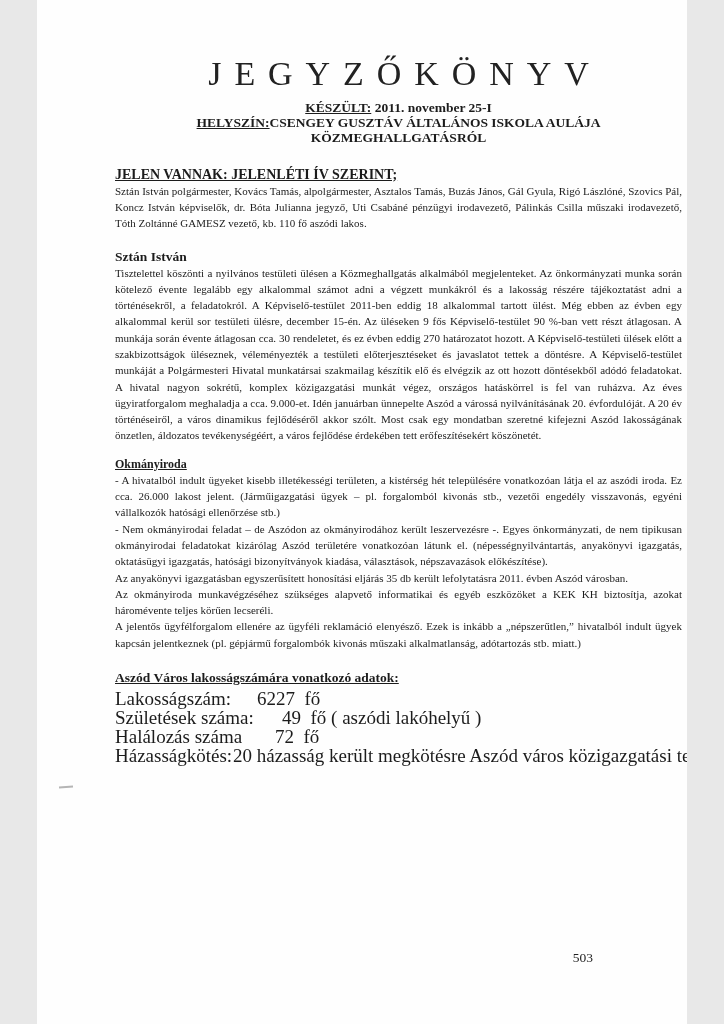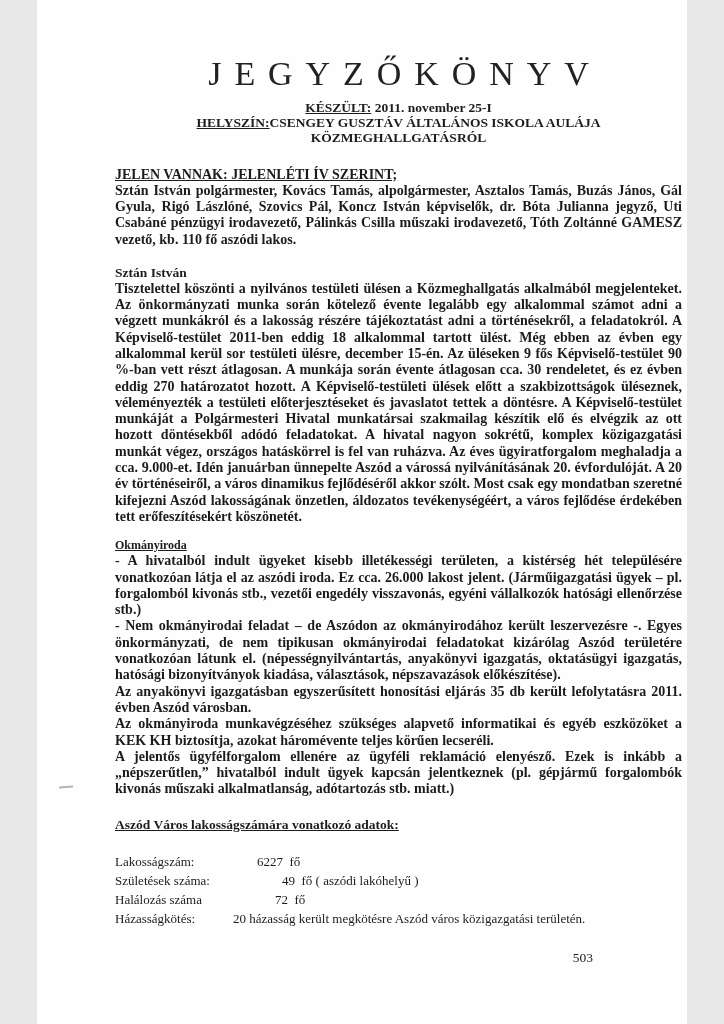--- a/index.html
+++ b/index.html
@@ -34,38 +34,37 @@
   }
   .u{text-decoration:underline;}
   .sec-heading{
     font-weight:bold;
     font-size:14px;
     text-decoration:underline;
     margin:0;
   }
   .attendance-heading{margin-top:21px;}
   .body-text{
-    font-size:14px;
+    font-size:11px;
     line-height:16.3px;
     text-align:justify;
     margin:0;
-    font-weight:bold;
   }
   .speaker-name{
     font-weight:bold;
     font-size:13.5px;
     margin:0;
     margin-top:17px;
   }
   .okm-heading{margin-top:13px; font-size:12px;}
   .okm-body p{margin:0;}
   .stats-heading{margin-top:19px; font-size:13.5px;}
   .stats{
-    margin-top:19px;
-    font-size:13px;
+    margin-top:3px;
+    font-size:19px;
   }
   .stat-row{
     position:relative;
     height:19px;
     line-height:19px;
   }
   .stat-label{display:inline-block;}
   .stat-value{
     position:absolute;
     top:0;

